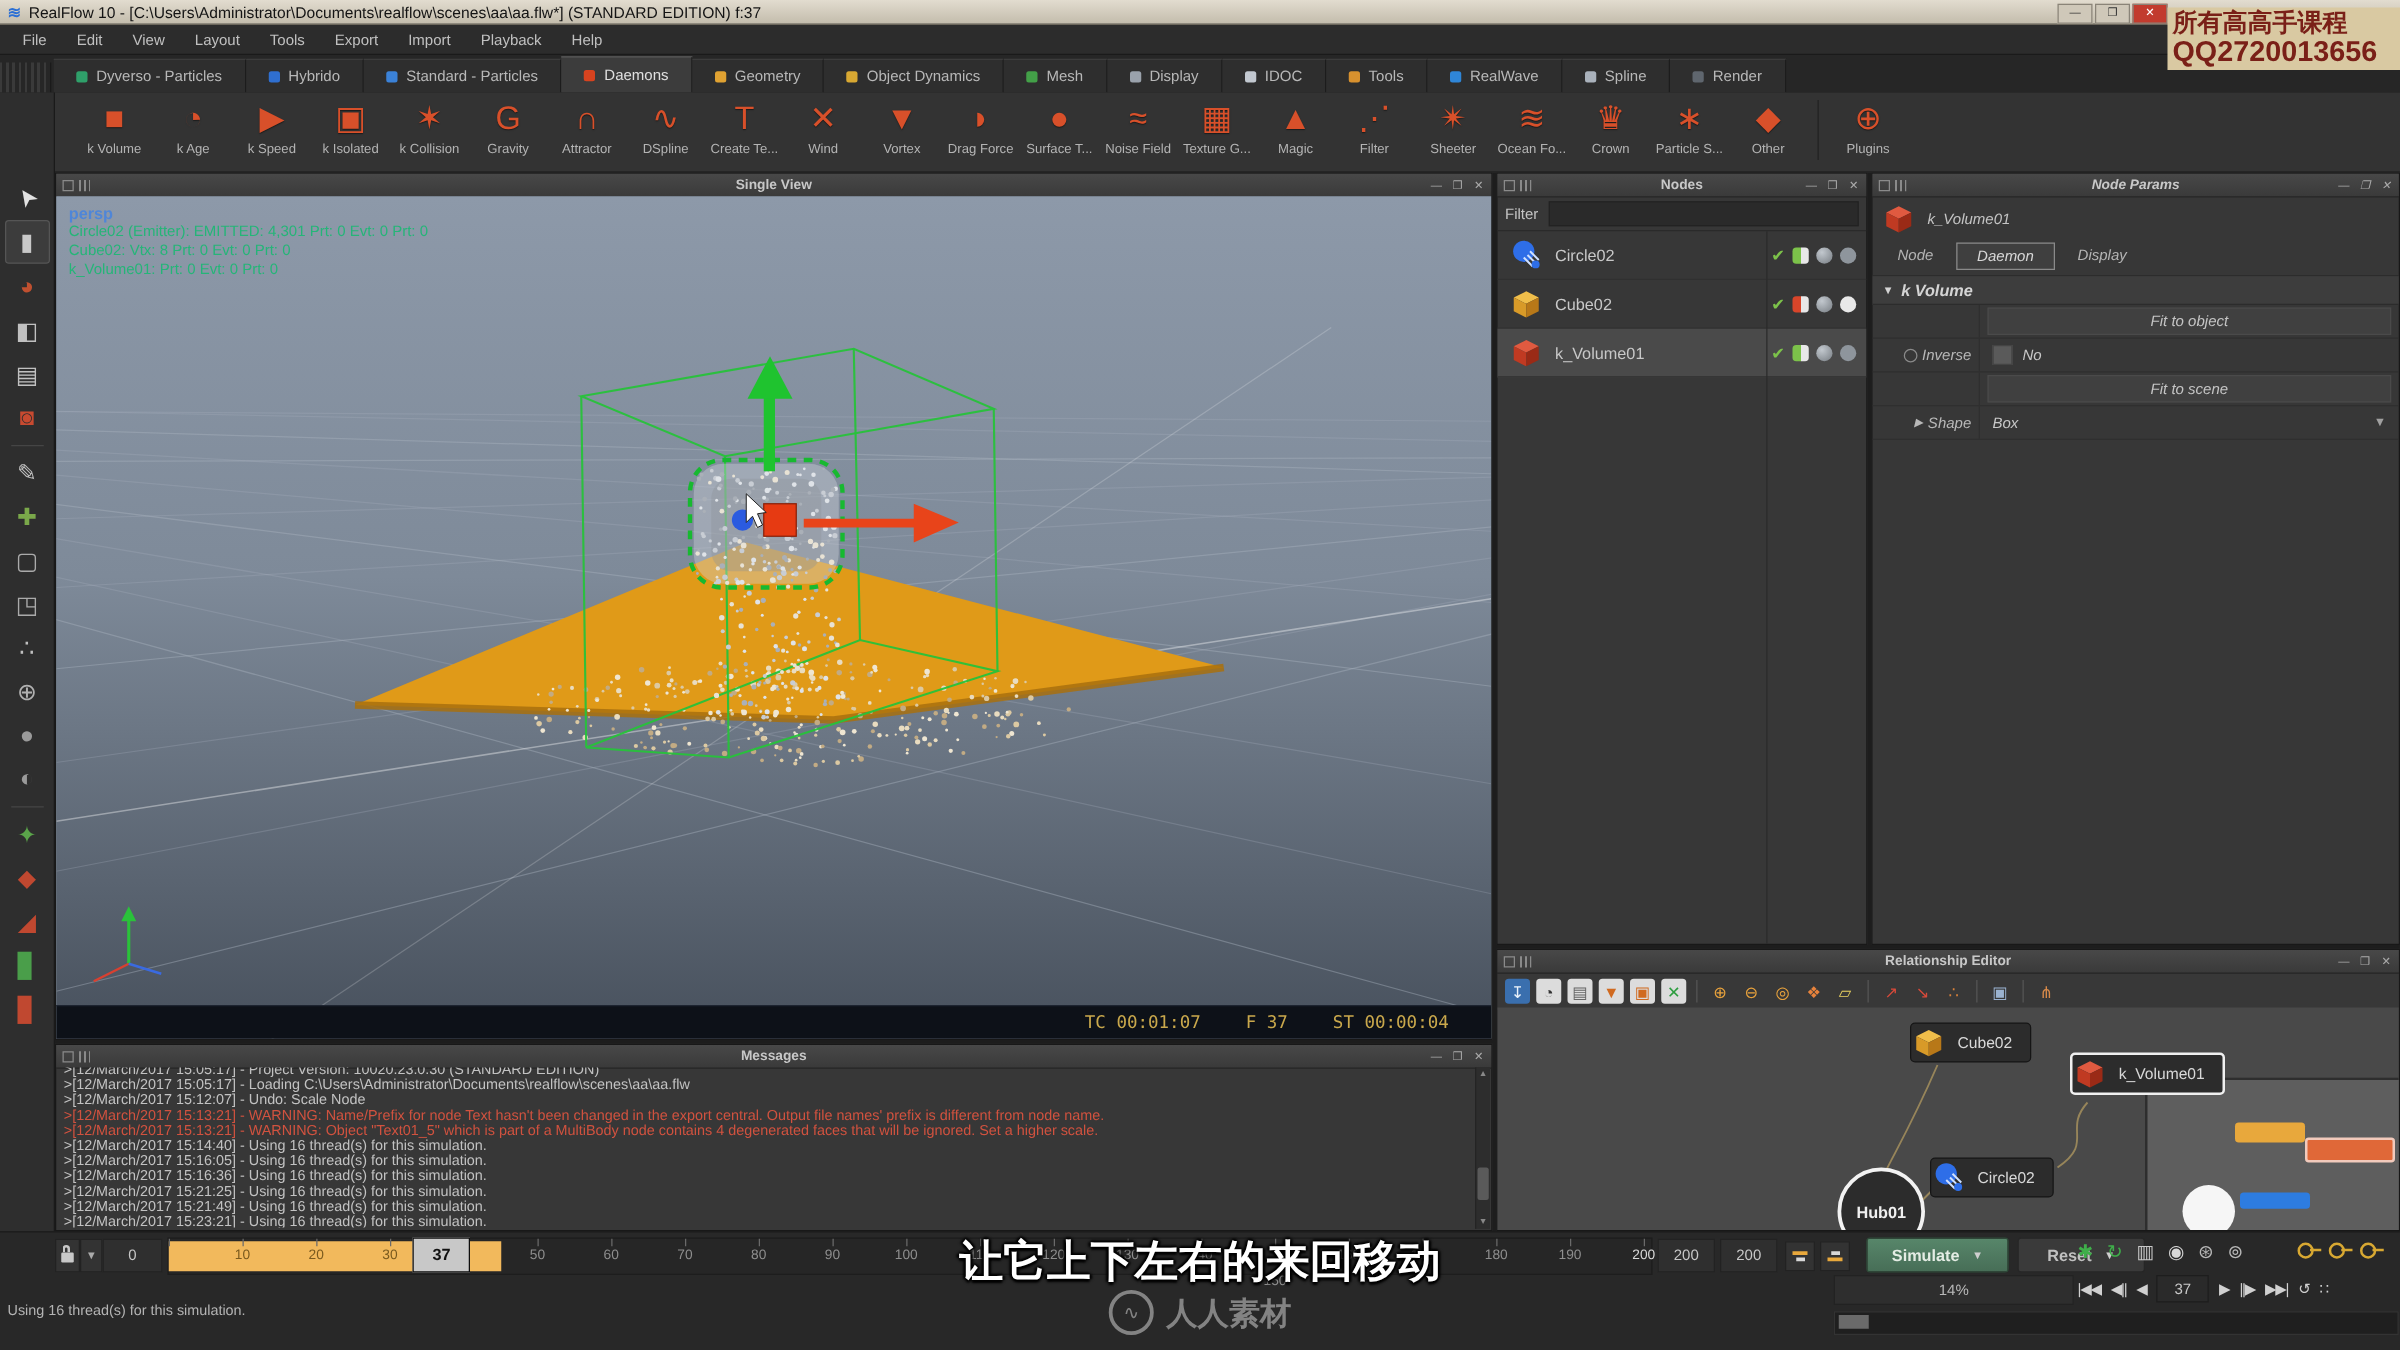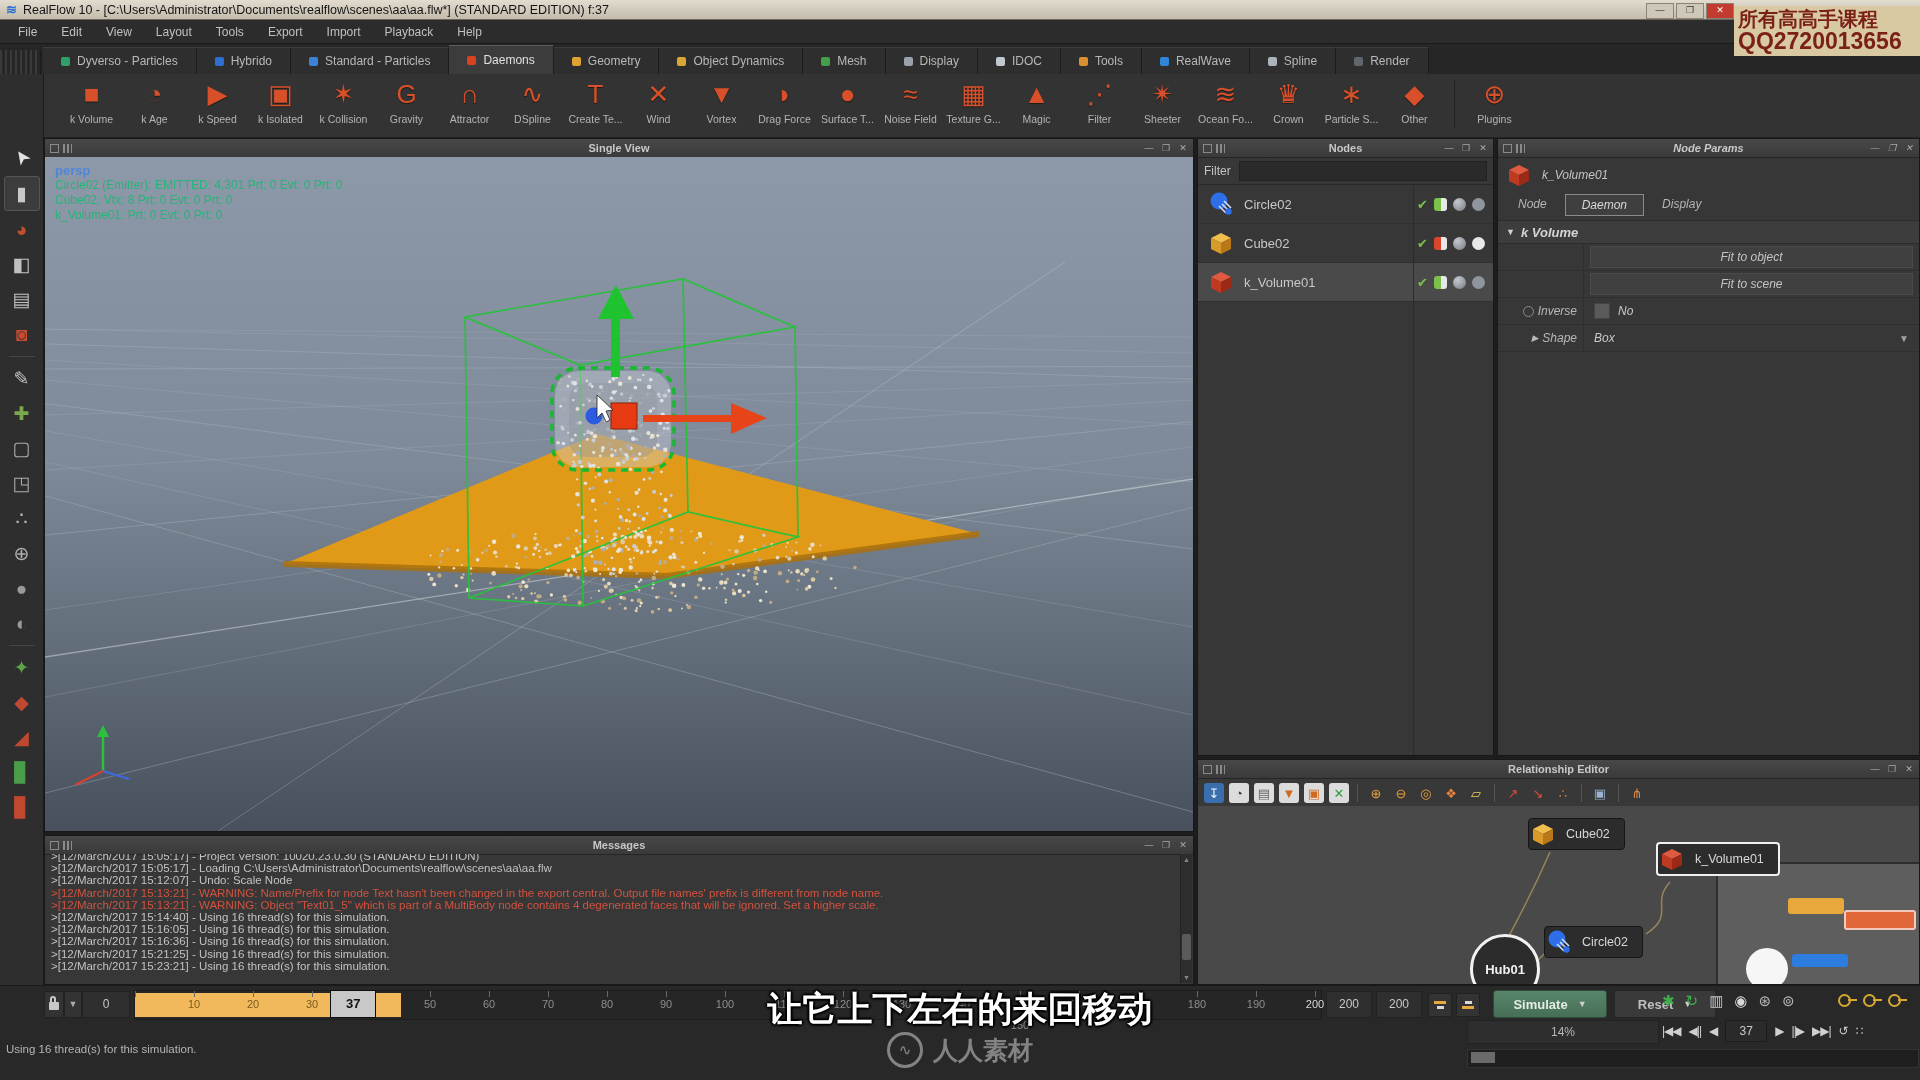--- a/index.html
+++ b/index.html
@@ -1031,20 +1031,25 @@
         <polygon points="552,238 552,261 557,256 561,265 565,263 561,254 568,253" fill="#ffffff" stroke="#222222" stroke-width="0.8"></polygon>
       </svg>
       <div class="hud">
         <div class="hudcam">persp</div>
         <div id="hudlines">
             <div class="hudline">Circle02 (Emitter): EMITTED: 4,301  Prt: 0  Evt: 0  Prt: 0</div>
             <div class="hudline">Cube02:  Vtx: 8  Prt: 0  Evt: 0  Prt: 0</div>
             <div class="hudline">k_Volume01:  Prt: 0  Evt: 0  Prt: 0</div>
           </div>
       </div>
+      <div class="tcbar">
+        <span>TC 00:01:07</span>
+        <span>F 37</span>
+        <span>ST 00:00:04</span>
+      </div>
     </div>
   </div>
 
   <div class="panel nodes">
     <div class="ptitle">
       <span class="pticons">
           <span class="pticon"></span>
           <span class="pticon dots"></span>
         </span>
       <span class="ptlabel">Nodes</span>
@@ -1133,30 +1138,30 @@
       </div>
     <div class="psection">
       <span style="font-size:9px;">▼</span>
       <span>k Volume</span>
     </div>
     <div class="prow">
       <span class="plabel"></span>
       <span class="pfitbtn">Fit to object</span>
     </div>
     <div class="prow">
-      <span class="plabel"></span>
-      <span class="pfitbtn">Fit to scene</span>
-    </div>
-    <div class="prow">
       <span class="plabel">
           <span class="radio"></span>
           <span>Inverse</span>
         </span>
       <span class="pcheckbox"></span>
       <span class="pvalue">No</span>
+    </div>
+    <div class="prow">
+      <span class="plabel"></span>
+      <span class="pfitbtn">Fit to scene</span>
     </div>
     <div class="prow">
       <span class="plabel">
           <span style="font-size:9px;">▶</span>
           <span>Shape</span>
         </span>
       <span class="pvalue" style="margin-left:10px;">Box</span>
       <span class="pdd">▼</span>
     </div>
   </div>
@@ -1260,20 +1265,21 @@
     <div class="msgbody" id="msgbody">
         <div class="msgline">&gt;[12/March/2017 15:05:17] - Project Version: 10020.23.0.30 (STANDARD EDITION)</div>
         <div class="msgline">&gt;[12/March/2017 15:05:17] - Loading C:\Users\Administrator\Documents\realflow\scenes\aa\aa.flw</div>
         <div class="msgline">&gt;[12/March/2017 15:12:07] - Undo: Scale Node</div>
         <div class="msgline warn">&gt;[12/March/2017 15:13:21] - WARNING: Name/Prefix for node Text hasn't been changed in the export central. Output file names' prefix is different from node name.</div>
         <div class="msgline warn">&gt;[12/March/2017 15:13:21] - WARNING: Object "Text01_5" which is part of a MultiBody node contains 4 degenerated faces that will be ignored. Set a higher scale.</div>
         <div class="msgline">&gt;[12/March/2017 15:14:40] - Using 16 thread(s) for this simulation.</div>
         <div class="msgline">&gt;[12/March/2017 15:16:05] - Using 16 thread(s) for this simulation.</div>
         <div class="msgline">&gt;[12/March/2017 15:16:36] - Using 16 thread(s) for this simulation.</div>
         <div class="msgline">&gt;[12/March/2017 15:21:25] - Using 16 thread(s) for this simulation.</div>
+        <div class="msgline">&gt;[12/March/2017 15:21:49] - Using 16 thread(s) for this simulation.</div>
         <div class="msgline">&gt;[12/March/2017 15:23:21] - Using 16 thread(s) for this simulation.</div>
       </div>
     <div class="msgscroll">
       <div class="msgarrow" style="top:0;">▲</div>
       <div class="msgthumb"></div>
       <div class="msgarrow" style="bottom:0;">▼</div>
     </div>
   </div>
 
   <div class="bottombar">

